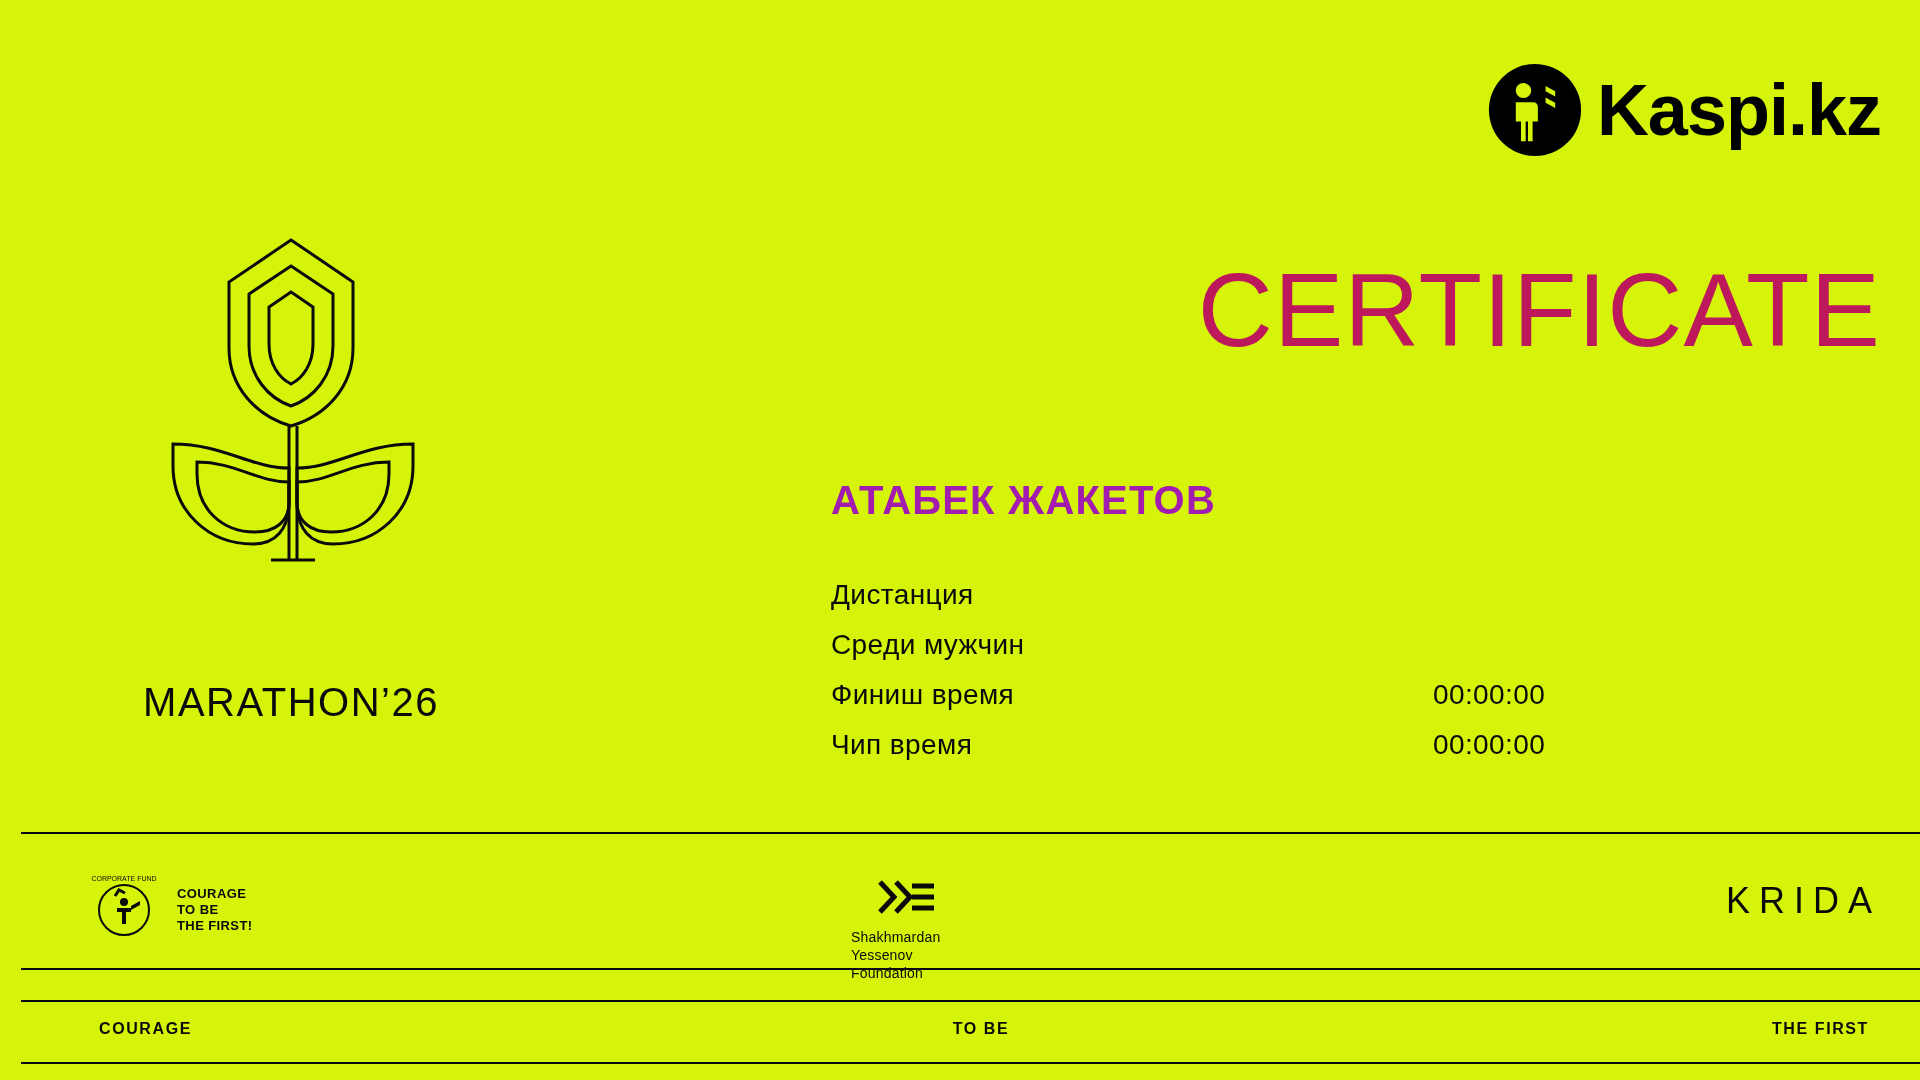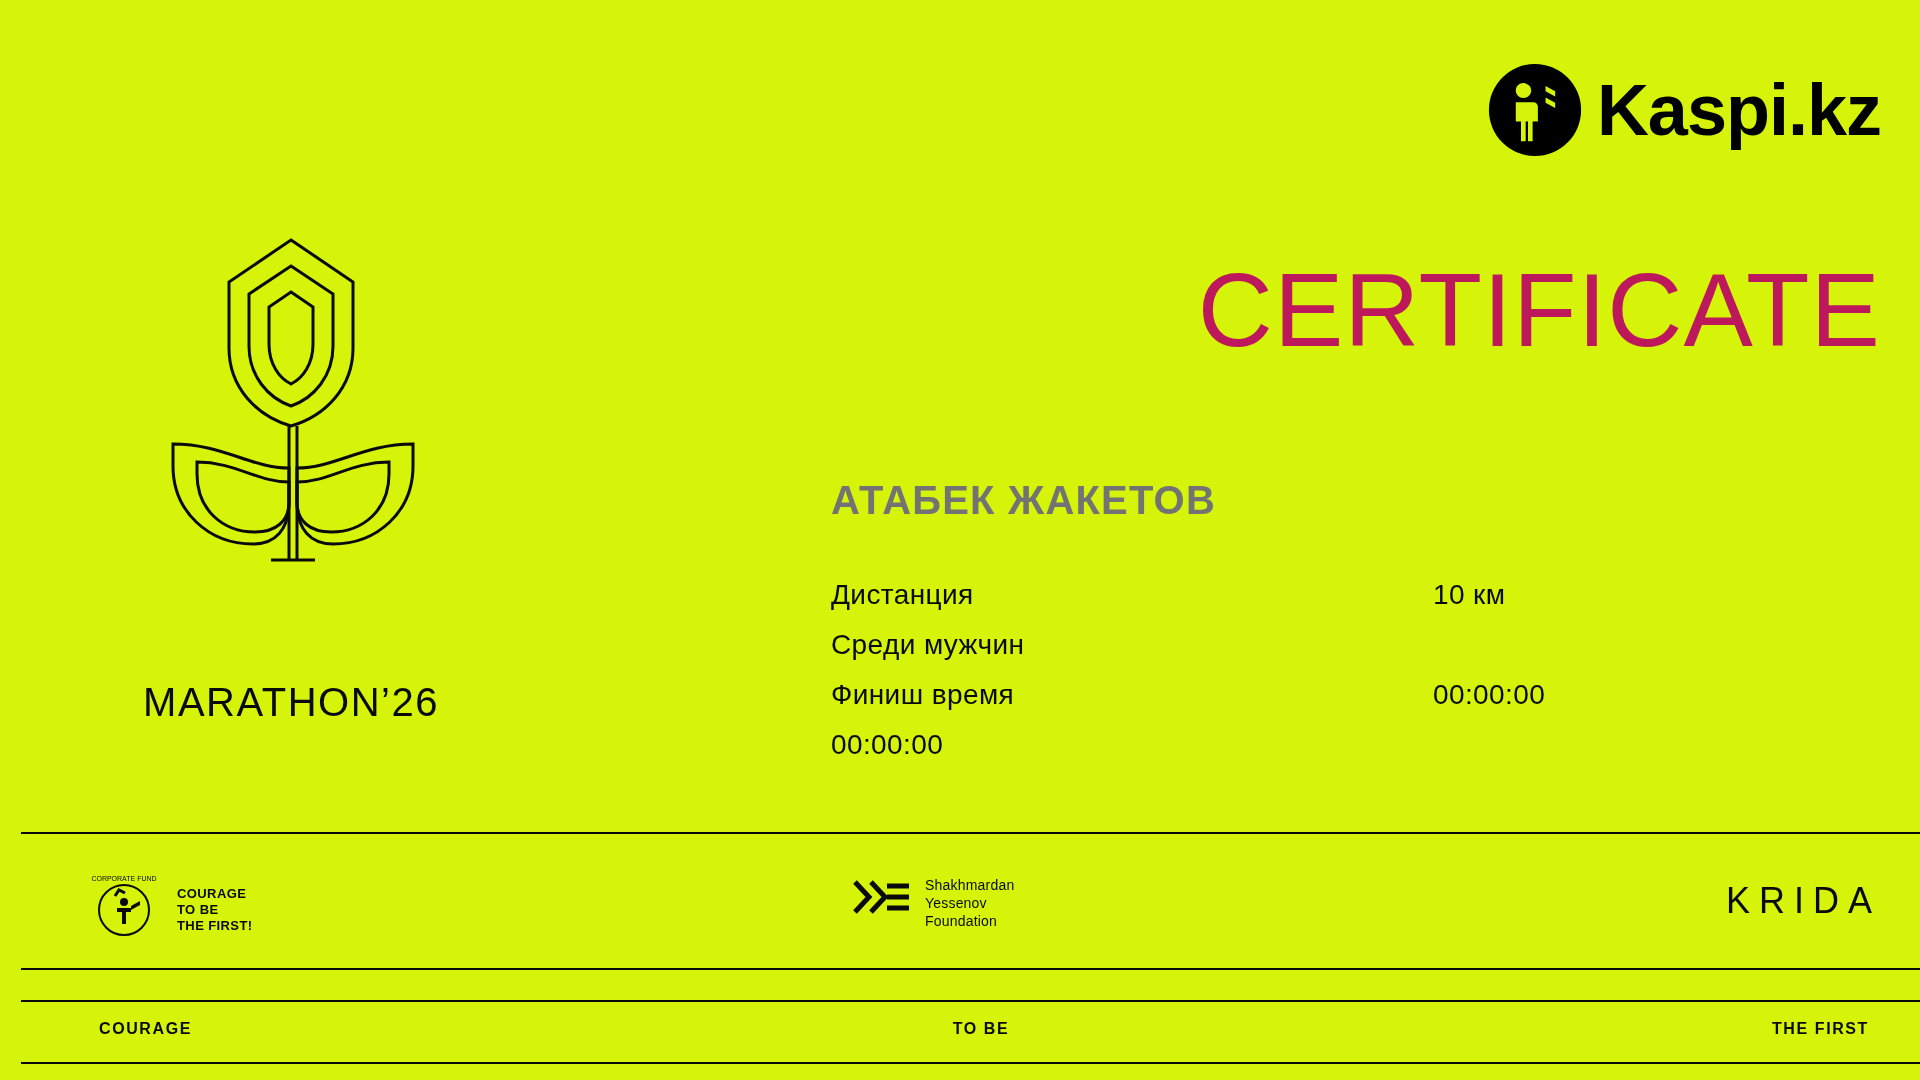--- a/index.html
+++ b/index.html
@@ -78,21 +78,21 @@
     text-align: right;
     color: #be185d;
   }
   .athlete-name {
     position: absolute;
     left: 810px;
     top: 478px;
     font-size: 40px;
     font-weight: bold;
     letter-spacing: 1.2px;
-    color: #737373;
+    color: #a21caf;
   }
   .results {
     position: absolute;
     left: 810px;
     top: 570px;
     width: 790px;
   }
   .result-row {
     display: flex;
     font-size: 28px;
@@ -141,22 +141,23 @@
     font-size: 13px;
     line-height: 1.25;
     font-weight: bold;
     letter-spacing: 0.4px;
   }
   .partner-yessenov {
     position: absolute;
     left: 830px;
     top: 16px;
     display: flex;
-    align-items: flex-start;
+    align-items: flex-end;
     gap: 10px;
+    flex-direction: column;
   }
   .partner-yessenov .ye-text {
     font-size: 14px;
     line-height: 1.3;
     letter-spacing: 0.2px;
   }
   .partner-krida {
     position: absolute;
     right: 60px;
     top: 20px;
@@ -227,30 +228,30 @@
     </div>
   </div>
 
   <div class="cert-title">CERTIFICATE</div>
 
   <div class="athlete-name">АТАБЕК ЖАКЕТОВ</div>
 
   <div class="results">
     <div class="result-row">
       <div class="result-label">Дистанция</div>
-      <div class="result-value">10 км</div>
     </div>
     <div class="result-row">
       <div class="result-label">Среди мужчин</div>
     </div>
     <div class="result-row">
       <div class="result-label">Финиш время</div>
       <div class="result-value">00:00:00</div>
     </div>
     <div class="result-row">
+      <div class="result-label">Чип время</div>
       <div class="result-value">00:00:00</div>
     </div>
   </div>
 
   <div class="rule r1"></div>
   <div class="rule r2"></div>
   <div class="rule r3"></div>
   <div class="rule r4"></div>
 
   <div class="partners">

